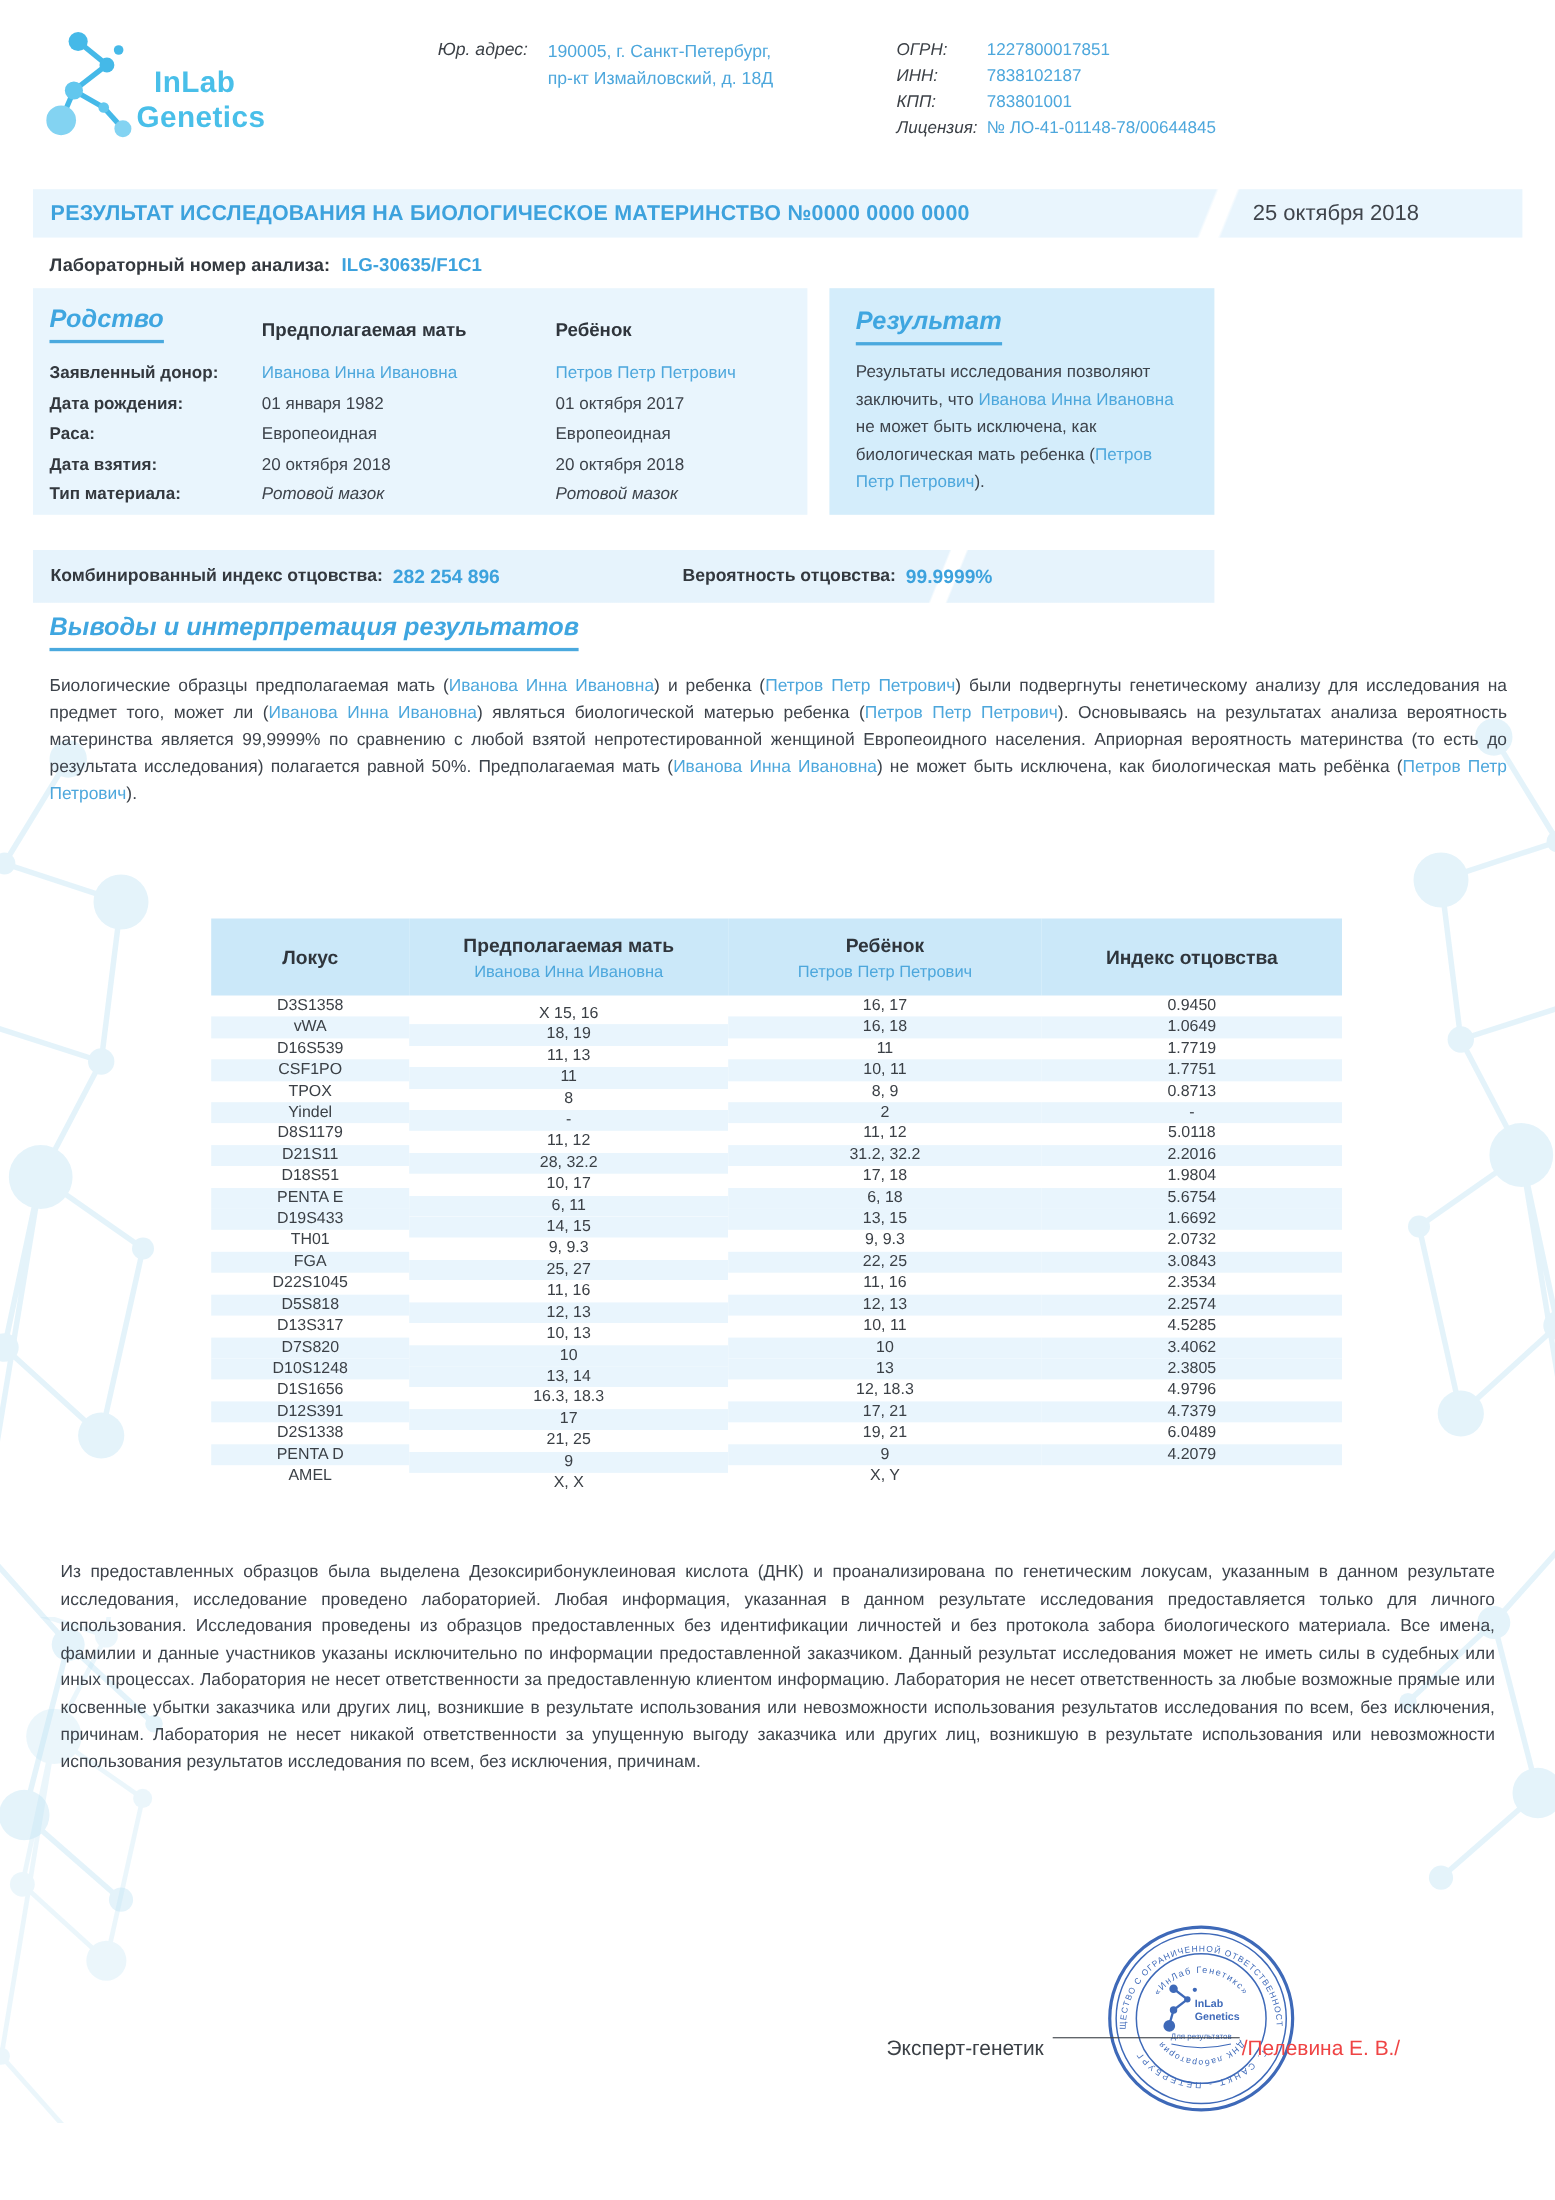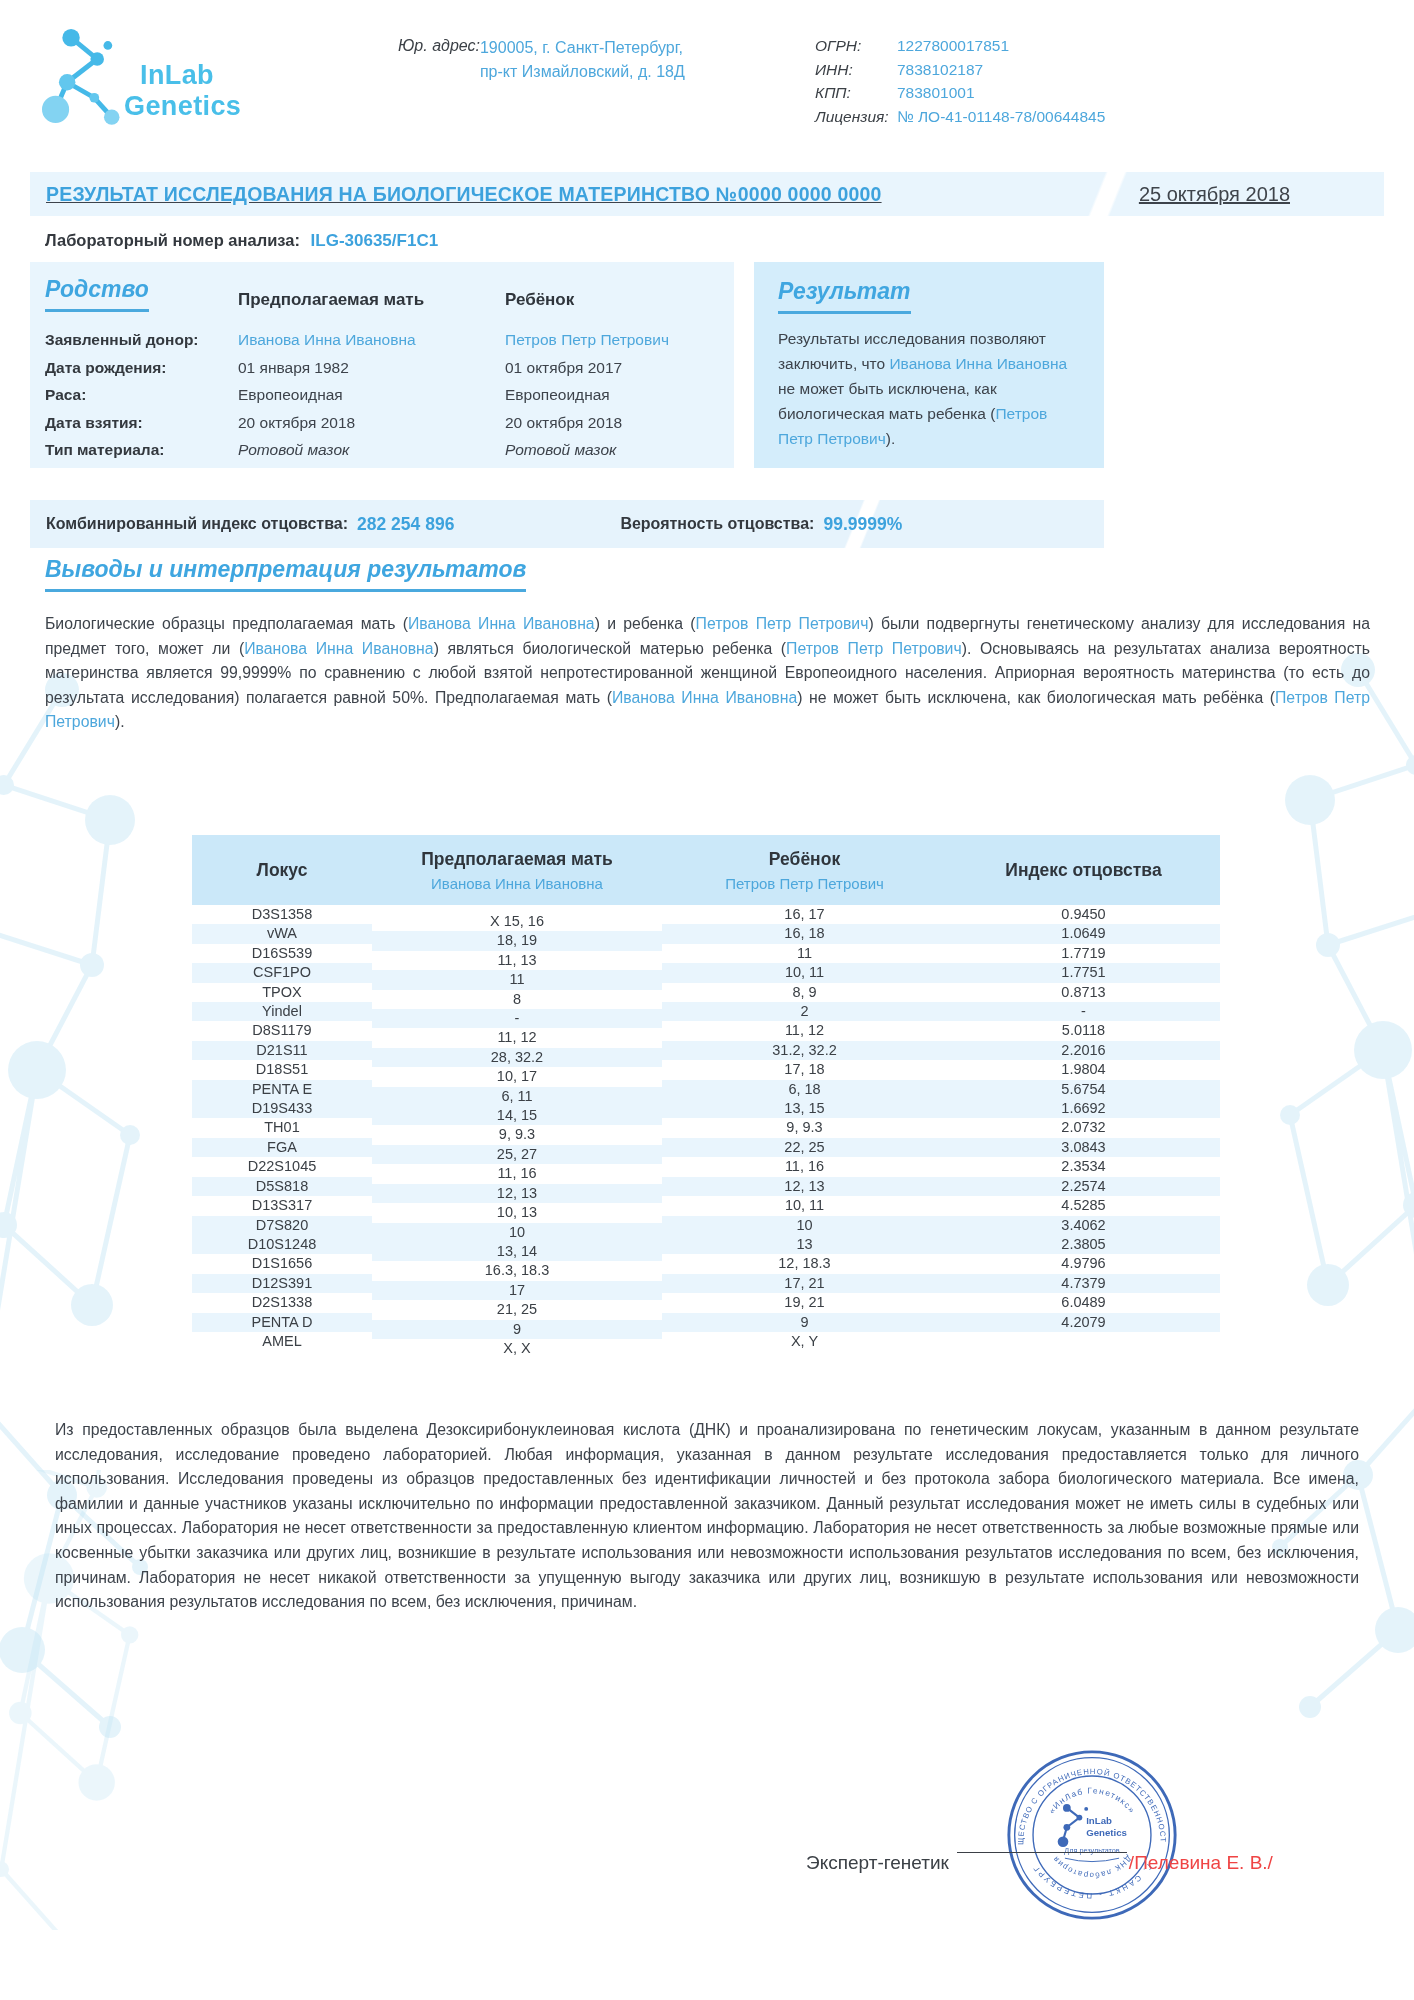--- a/index.html
+++ b/index.html
@@ -13,34 +13,34 @@
 
   
   .wm { position:absolute; opacity:.42; z-index:0; pointer-events:none; }
 
   
   .logo { position:absolute; left:42px; top:24px; display:flex; z-index:2; }
   .logo-text { margin-left:-10px; margin-top:36px; color:#49bfe9; font-weight:bold;
                font-size:27px; line-height:31px; letter-spacing:.4px; }
   .logo-text .l1 { padding-left:16px; }
 
-  .addr { position:absolute; left:398px; top:36px; display:flex; z-index:2; }
+  .addr { position:absolute; left:398px; top:36px; display:flex; gap:18px; z-index:2; }
   .addr-label { font-style:italic; font-size:16px; color:#3b4046; padding-top:1px; }
   .addr-lines { color:#4da7dc; font-size:16px; line-height:24px; }
 
   .registry { position:absolute; left:815px; top:34px; display:grid;
               grid-template-columns:82px auto; column-gap:0; row-gap:0;
               font-size:15.5px; line-height:23.5px; z-index:2; }
   .reg-label { font-style:italic; color:#3b4046; }
   .reg-value { color:#4da7dc; }
 
   
   .title-band { position:absolute; top:172px; left:30px; right:30px; height:44px;
     display:flex; align-items:center; z-index:1;
-    background:linear-gradient(112deg,#e9f5fd 78.4%,#ffffff 78.6% 79.8%,#e9f5fd 80%);text-decoration:underline; }
+    background:linear-gradient(112deg,#e9f5fd 78.4%,#ffffff 78.6% 79.8%,#e9f5fd 80%); }
   .doc-title { color:#3da2dd; font-weight:bold; font-size:19.5px; letter-spacing:.2px; padding-left:16px; }
   .doc-date { margin-left:auto; padding-right:94px; font-size:20px; color:#3f444b; }
 
   .lab-row { position:absolute; top:231px; left:45px; font-size:16.5px; z-index:1; }
   .lab-label { font-weight:bold; color:#33383e; }
   .lab-value { color:#3da2dd; font-weight:bold; font-size:17px; margin-left:6px; }
 
   
   .panels { position:absolute; top:262px; left:30px; width:1074px; display:flex; gap:20px; z-index:1; }
   .kin-panel { width:704px; height:206px; background:#e9f5fd; padding:14px 0 0 15px; }

